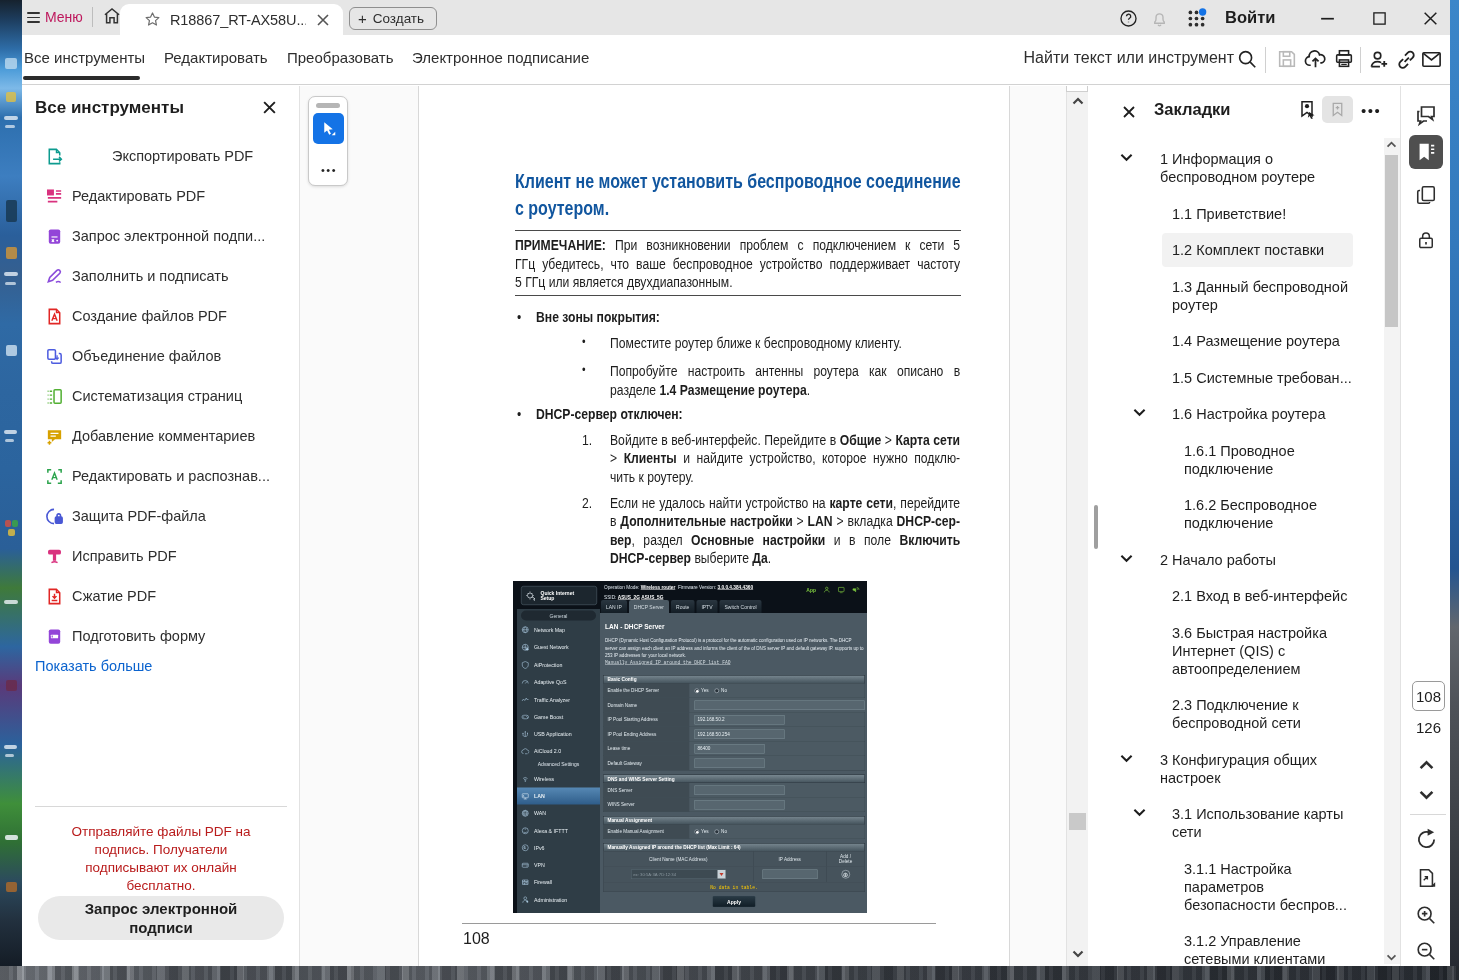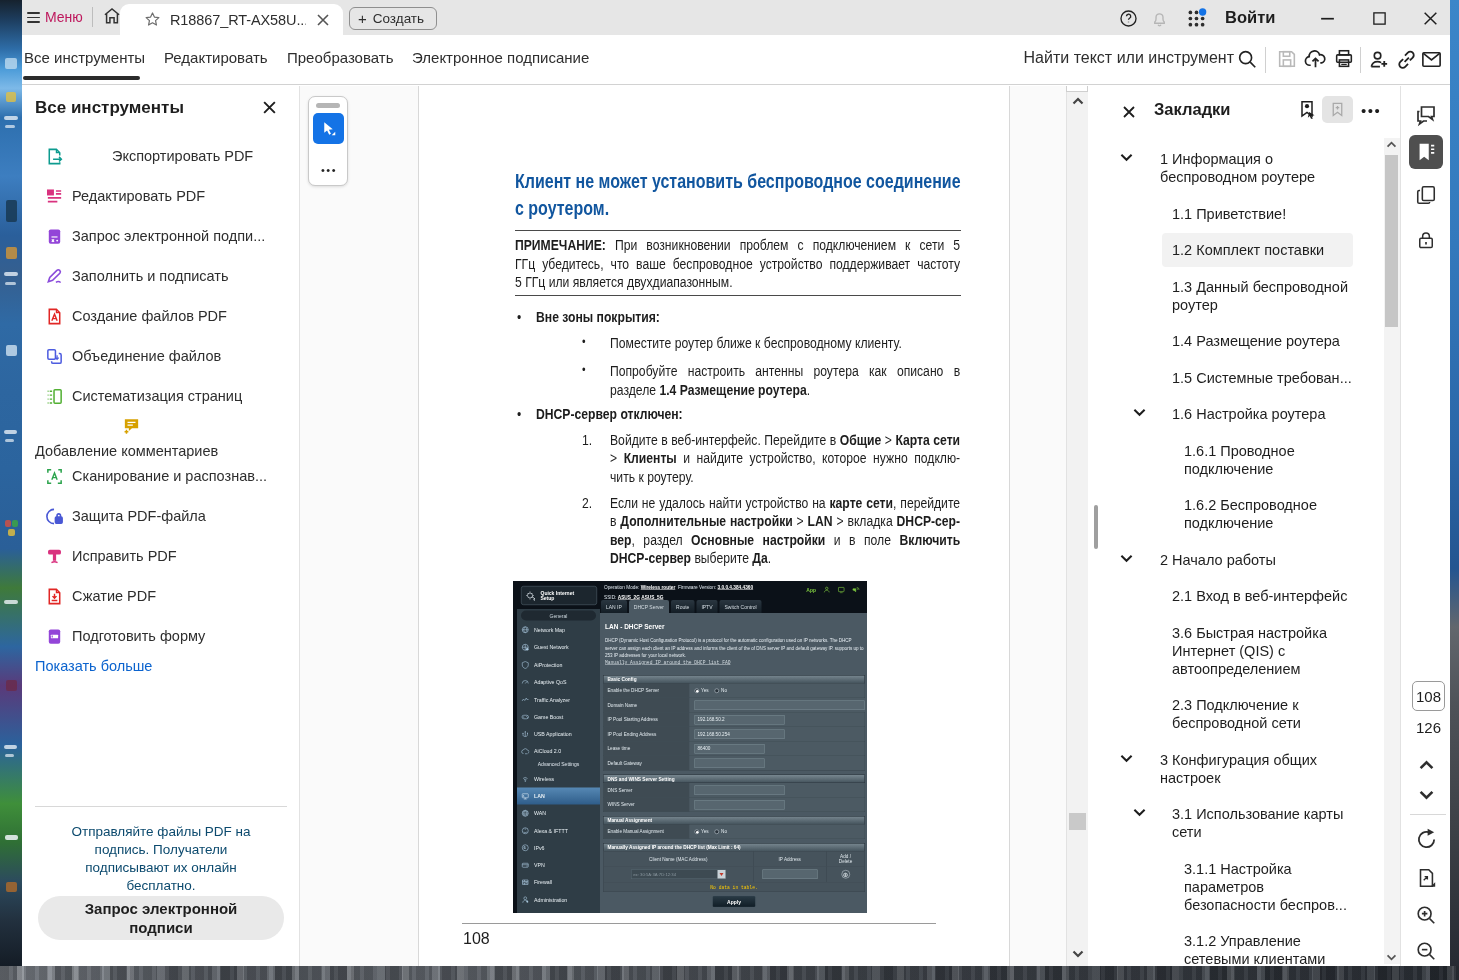--- a/index.html
+++ b/index.html
@@ -49,21 +49,21 @@
   
   #tools-panel { position:absolute; left:0; top:86px; width:278px; height:880px; background:#fff; border-right:1px solid #e2e2e2; }
   #tools-title { position:absolute; left:13px; top:12px; font-size:17px; font-weight:bold; color:#1e1e1e; }
   #tools-close { position:absolute; left:240px; top:14px; width:16px; height:16px; }
   #tools-list { position:absolute; left:0; top:50px; width:100%; }
   .tool-item { position:absolute; left:13px; height:40px; display:flex; align-items:center; gap:8px; cursor:pointer; }
   .tool-item .ticon { width:19px; height:19px; flex:none; margin-left:10px; }
   .tool-item .tlabel { font-size:14.5px; color:#2e2e2e; white-space:nowrap; }
   #show-more { position:absolute; left:13px; top:572px; font-size:14.5px; color:#0b63ce; cursor:pointer; }
   #promo-divider { position:absolute; left:13px; top:720px; width:252px; height:1px; background:#d8d8d8; }
-  #promo-text { position:absolute; left:30px; top:737px; width:218px; font-size:13.5px; line-height:18px; color:#0c4a6e; text-align:center; }
+  #promo-text { position:absolute; left:30px; top:737px; width:218px; font-size:13.5px; line-height:18px; color:#b91c1c; text-align:center; }
   #request-btn { position:absolute; left:16px; top:810px; width:246px; height:44px; border-radius:22px; background:#e9e9e9; border:none; font-family:inherit; font-size:15px; font-weight:bold; color:#1e1e1e; line-height:19px; padding:0 36px; }
 </style>
 </head>
 <body>
 <style>
   
   #docarea { position:absolute; left:278px; top:86px; width:766px; height:880px; background:#fafafa; overflow:hidden; }
   #page { position:absolute; left:118px; top:0; width:592px; height:880px; background:#fff; border-left:1px solid #d8d8d8; border-right:1px solid #d8d8d8; }
   #floatbar { position:absolute; left:8px; top:10px; width:40px; height:90px; background:#fff; border:1px solid #c9c9c9; border-radius:7px; box-shadow:0 1px 3px rgba(0,0,0,.12); }
   #floatbar .handle { position:absolute; left:7px; top:6px; width:24px; height:5px; border-radius:3px; background:#b5b5b5; }
@@ -375,34 +375,34 @@
           <span class="tlabel">Объединение файлов</span>
         </div>
         <div class="tool-item" style="top: 240px;">
           <span class="ticon"><svg viewBox="0 0 20 20" fill="none" stroke="#53b034" stroke-width="1.6">
               <rect x="9.5" y="3" width="7.5" height="14" rx="1"></rect>
               <path d="M5 4.5 h2.5 M5 8.6 h2.5 M5 12.7 h2.5 M5 16.8 h2.5" stroke-width="1.4"></path>
               <path d="M2.8 4.5 h.9 M2.8 8.6 h.9 M2.8 12.7 h.9 M2.8 16.8 h.9" stroke-width="1.4"></path>
             </svg></span>
           <span class="tlabel">Систематизация страниц</span>
         </div>
-        <div class="tool-item" style="top: 280px; flex-direction: column;">
+        <div class="tool-item" style="top: 280px;">
           <span class="ticon"><svg viewBox="0 0 20 20">
               <path d="M3 3.5 H17 V13 H10.5 L7.2 15.8 V13 H3 Z" fill="#d7a100"></path>
               <path d="M5.8 6.8 h8.4 M5.8 9.6 h5.6" stroke="#fff" stroke-width="1.3"></path>
               <path d="M4.7 14.6 v4 M2.7 16.6 h4" stroke="#d7a100" stroke-width="1.6"></path>
             </svg></span>
           <span class="tlabel">Добавление комментариев</span>
         </div>
         <div class="tool-item" style="top: 320px;">
           <span class="ticon"><svg viewBox="0 0 20 20" fill="none" stroke="#2da44e" stroke-width="1.6">
               <path d="M3 6 V3 h3.5 M14 3 H17 v3 M17 14 v3 h-3.5 M6.5 17 H3 v-3"></path>
               <path d="M7.2 13.5 L10 6.2 L12.8 13.5 M8.3 11.2 h3.4" stroke-width="1.5"></path>
             </svg></span>
-          <span class="tlabel">Сканирование и распознав...</span>
+          <span class="tlabel">Редактировать и распознав...</span>
         </div>
         <div class="tool-item" style="top: 360px;">
           <span class="ticon"><svg viewBox="0 0 20 20" fill="none" stroke="#4958d5" stroke-width="1.7">
               <path d="M9.5 17.5 A7.5 7.5 0 1 1 9.5 2.5"></path>
               <rect x="11" y="10.5" width="7" height="6.5" rx="1" fill="#4958d5"></rect>
               <path d="M12.7 10.5 V9 a1.8 1.8 0 0 1 3.6 0 V10.5"></path>
             </svg></span>
           <span class="tlabel">Защита PDF-файла</span>
         </div>
         <div class="tool-item" style="top: 400px;">

